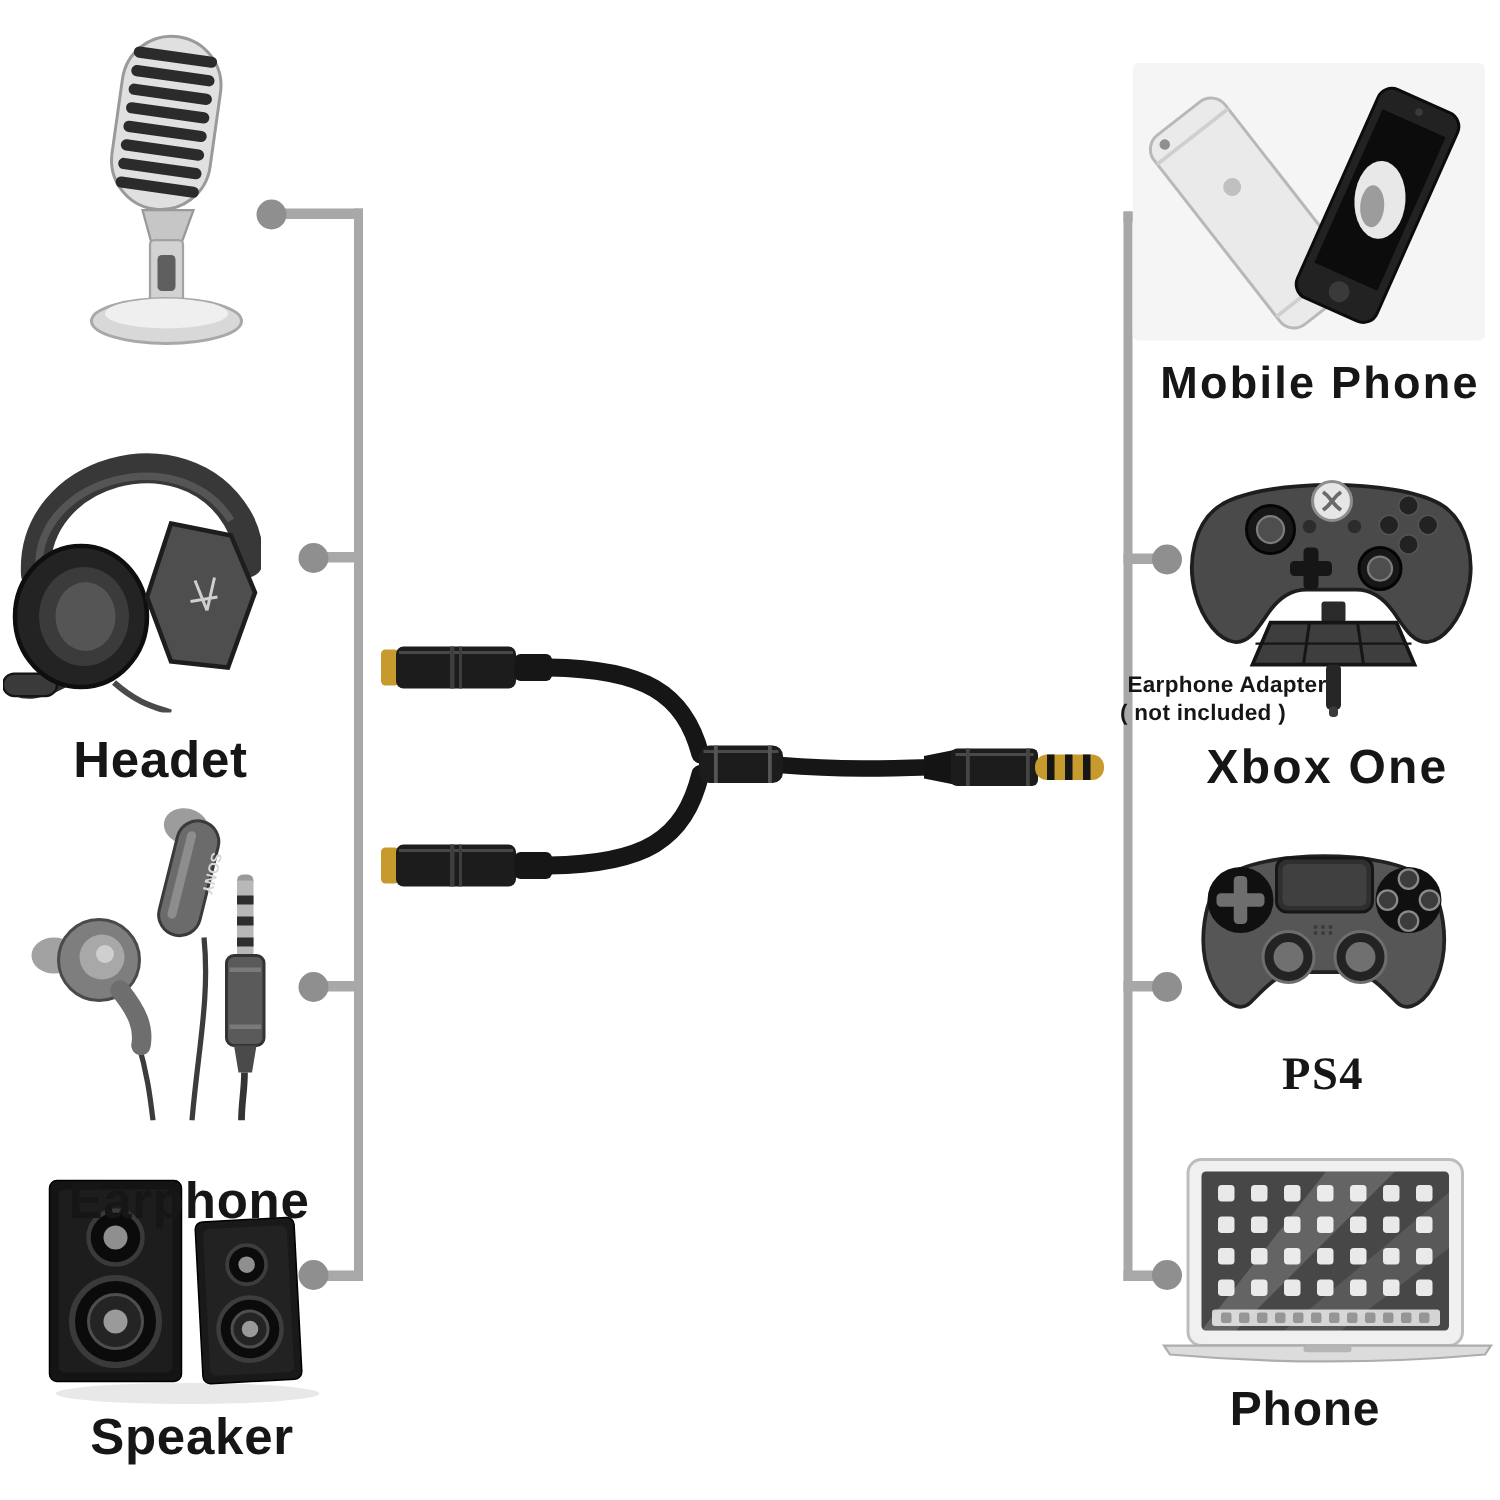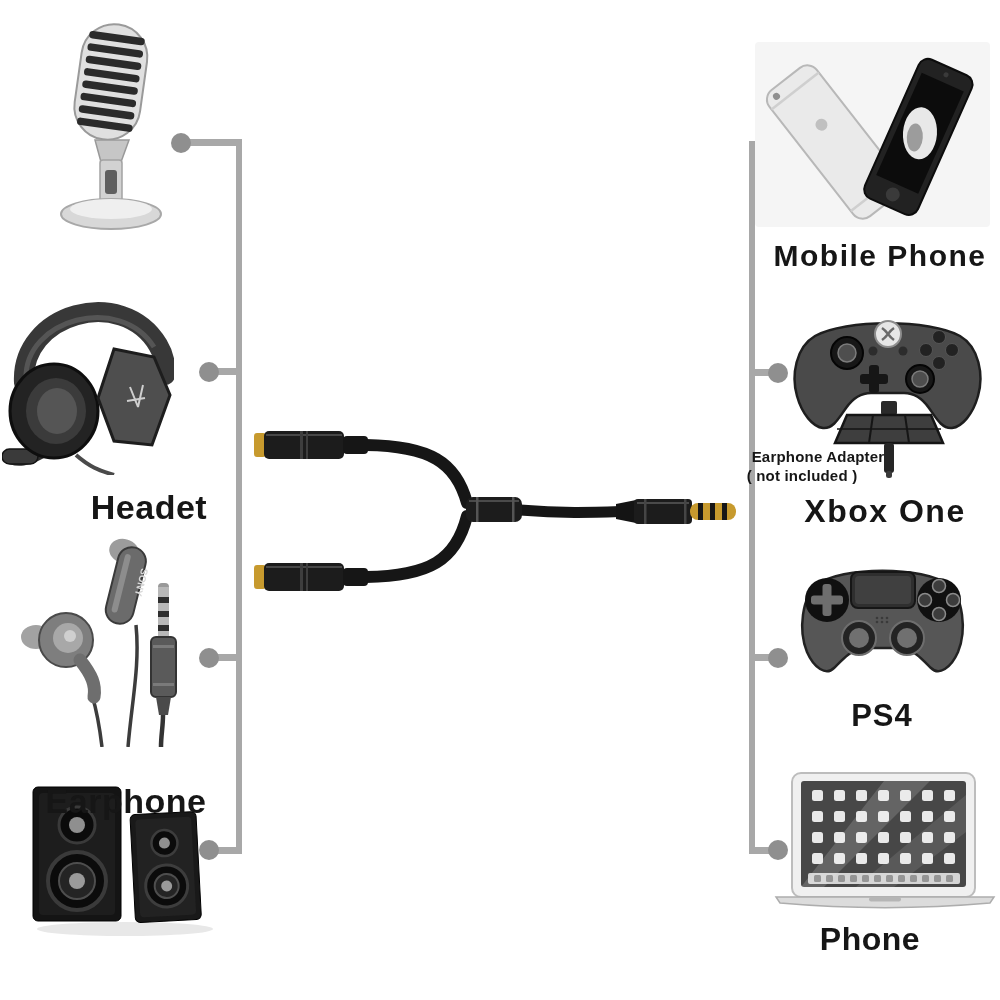--- a/index.html
+++ b/index.html
@@ -17,29 +17,29 @@
     font-family:"Liberation Sans",sans-serif;font-weight:bold;
     color:var(--label-text);white-space:nowrap;line-height:1;
   }
   .cline{position:absolute;background:var(--connector-line);}
   .cdot{position:absolute;width:20px;height:20px;border-radius:50%;background:var(--connector-dot);}
   .icon{position:absolute;}
   svg{display:block;}
 
   
   #lbl-mic{left:120px;top:234px;font-size:34px;letter-spacing:0.5px;}
-  #lbl-headset{left:107px;top:490px;font-size:34px;letter-spacing:0.5px;margin-left:42px;}
+  #lbl-headset{left:107px;top:490px;font-size:34px;letter-spacing:0.5px;}
   #lbl-earphone{left:126px;top:744px;font-size:34px;letter-spacing:0.5px;margin-top:40px;}
   #lbl-speaker{left:128px;top:941px;font-size:34px;letter-spacing:0.5px;}
   
   #lbl-phone{left:880px;top:241px;font-size:30px;letter-spacing:1.5px;}
   #lbl-note1{left:818px;top:449px;font-size:15px;letter-spacing:0.2px;}
   #lbl-note2{left:802px;top:468px;font-size:15px;letter-spacing:0.2px;}
   #lbl-xbox{left:885px;top:495px;font-size:32px;letter-spacing:1.5px;}
-  #lbl-ps4{left:882px;top:700px;font-size:31px;letter-spacing:1px;}
+  #lbl-ps4{left:882px;top:700px;font-size:31px;letter-spacing:1px;font-family:Liberation Serif, serif;}
   #lbl-laptop{left:870px;top:923px;font-size:32px;letter-spacing:0.5px;}
 
   
   #lb-v{left:236px;top:139px;width:6px;height:715px;}
   #lb-s1{left:179px;top:139px;width:63px;height:7px;}
   #lb-s2{left:206px;top:368px;width:36px;height:7px;}
   #lb-s3{left:206px;top:654px;width:36px;height:7px;}
   #lb-s4{left:206px;top:847px;width:36px;height:7px;}
   #lb-d1{left:171px;top:133px;}
   #lb-d2{left:199px;top:362px;}
@@ -350,20 +350,21 @@
             <rect x="174" y="105" width="7" height="7" rx="1.5"></rect>
         </g>
       </g>
       <path d="M4,127 L222,127 L218,133 C150,139 76,139 8,133 Z" fill="#dcdcdc" stroke="#adadad" stroke-width="1.5"></path>
       <rect x="97" y="127" width="32" height="4.5" rx="2.2" fill="#b5b5b5"></rect>
     </svg>
   </div>
 
   <div class="label" id="lbl-headset">Headet</div>
   <div class="label" id="lbl-earphone">Earphone</div>
+  <div class="label" id="lbl-speaker">Speaker</div>
 
   <div class="label" id="lbl-phone">Mobile Phone</div>
   <div class="label" id="lbl-note1">Earphone Adapter</div>
   <div class="label" id="lbl-note2">( not included )</div>
   <div class="label" id="lbl-xbox">Xbox One</div>
   <div class="label" id="lbl-ps4">PS4</div>
   <div class="label" id="lbl-laptop">Phone</div>
 
 </div>
 

